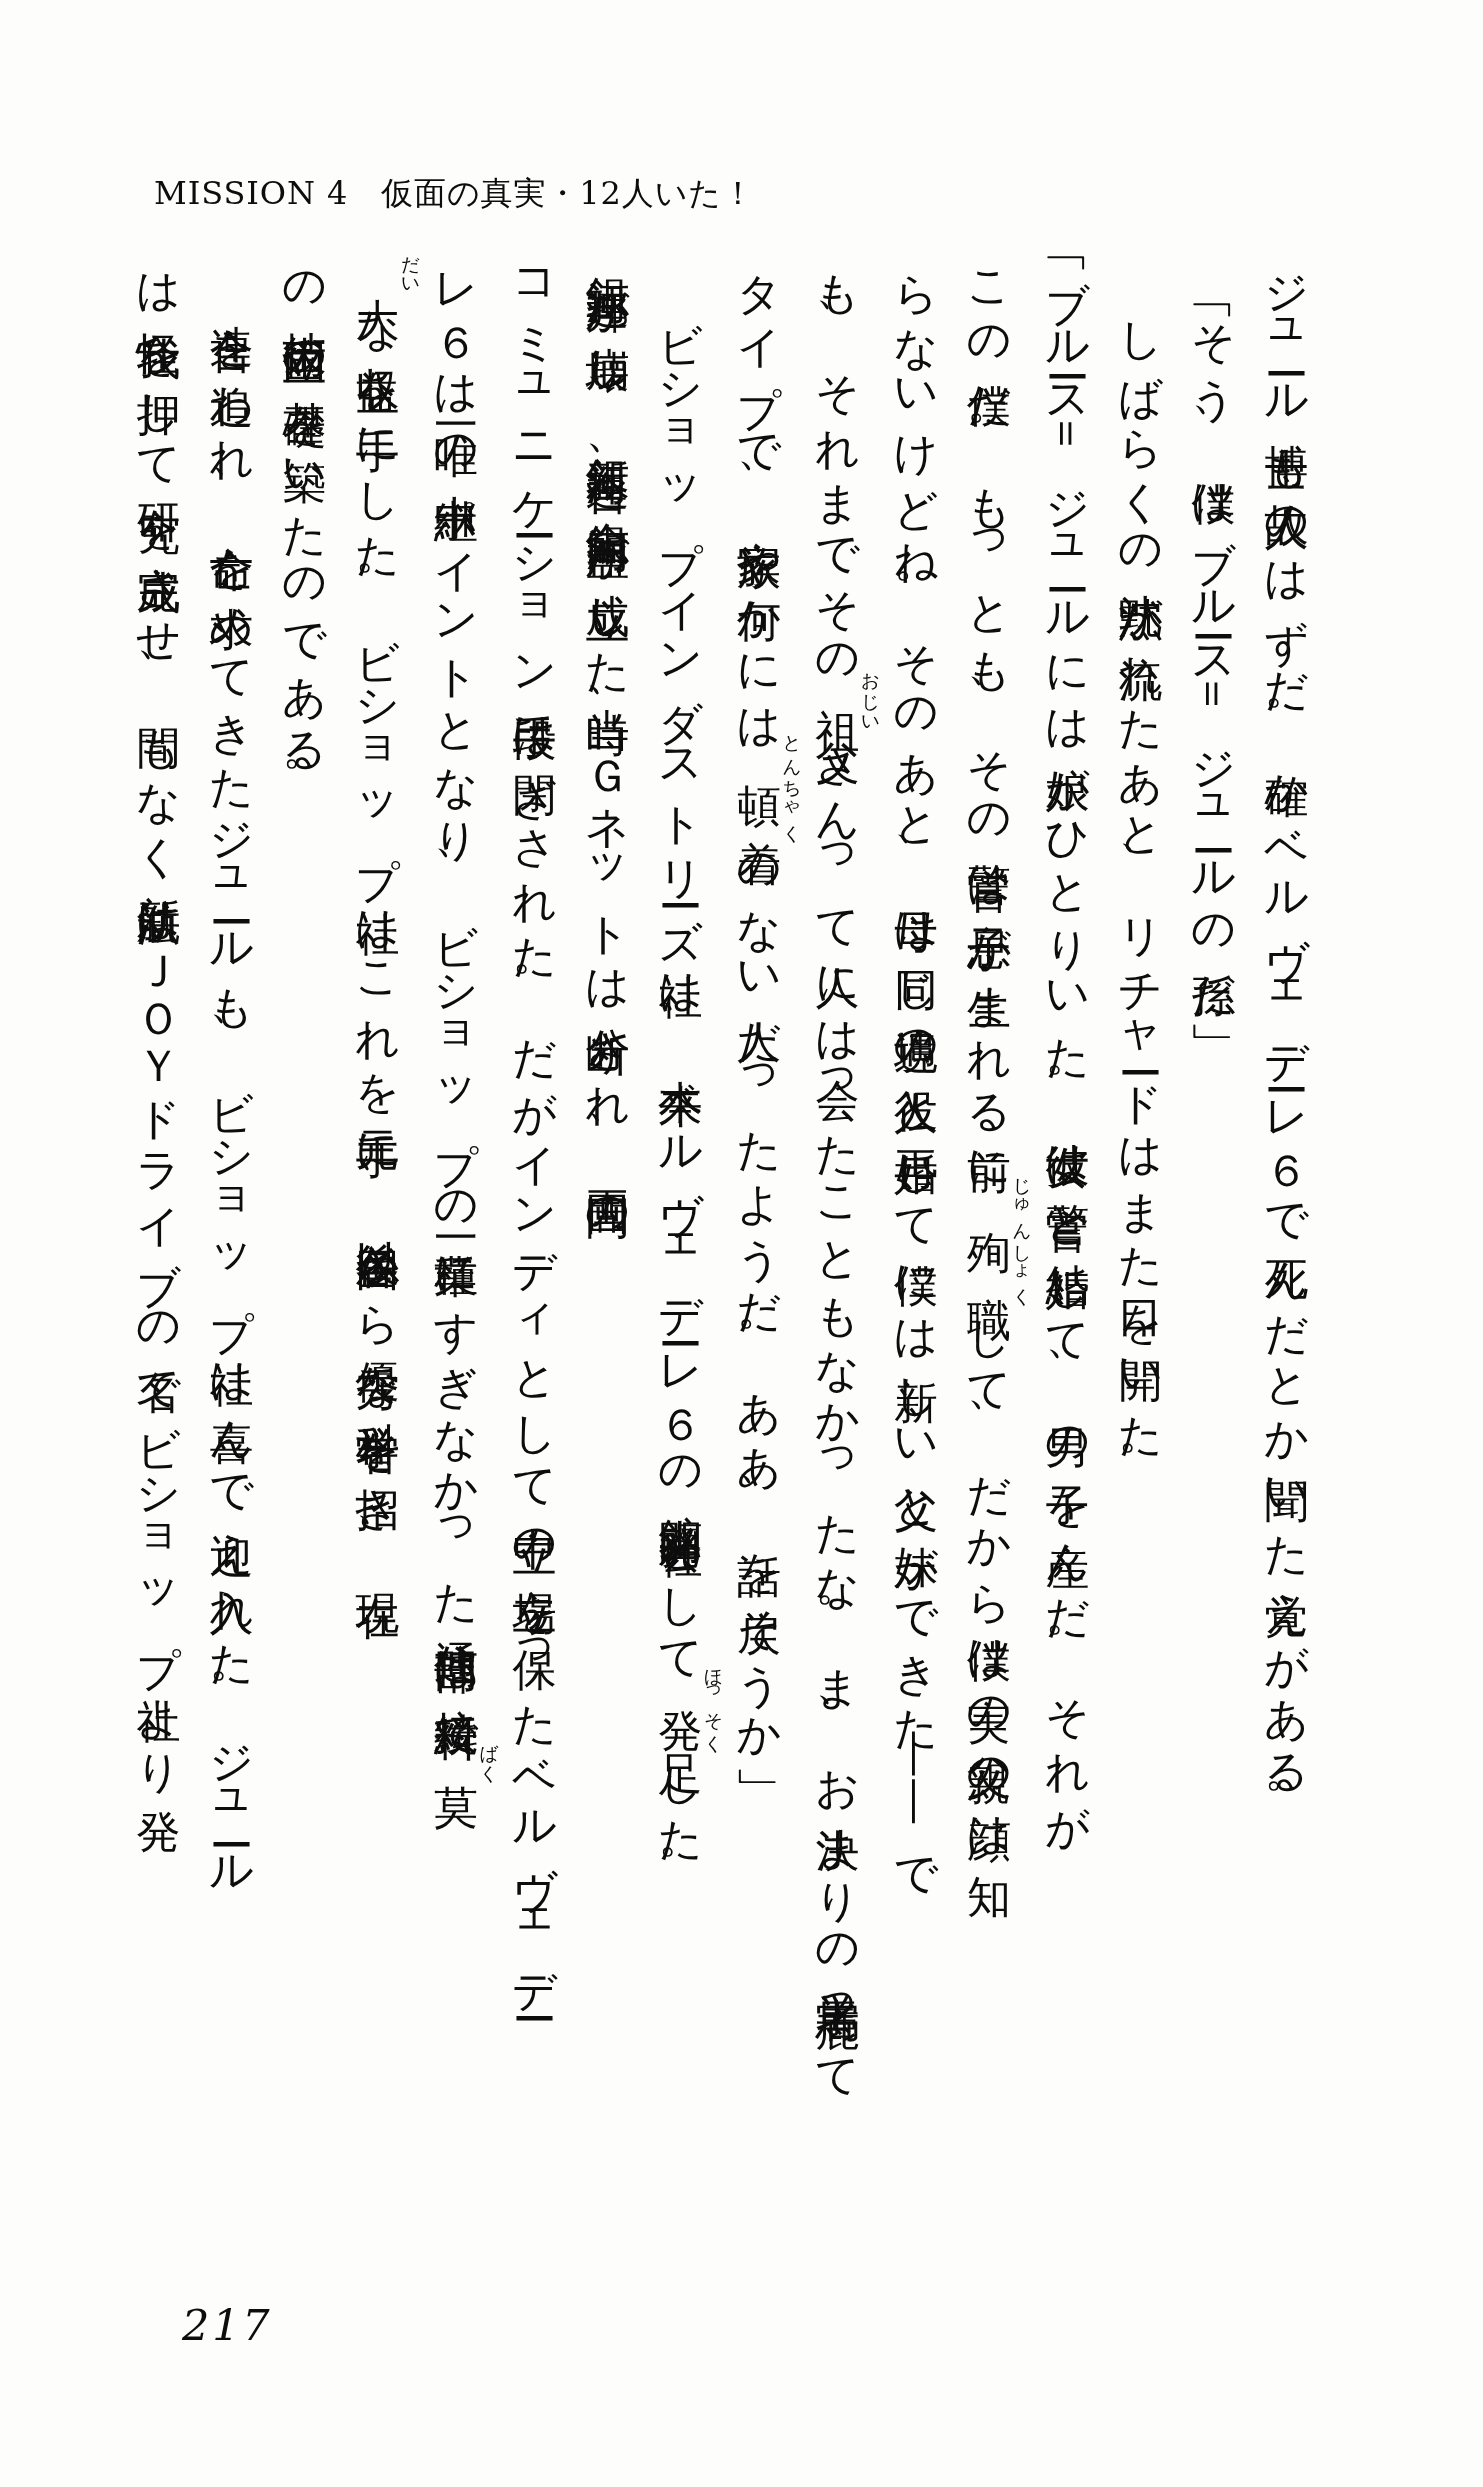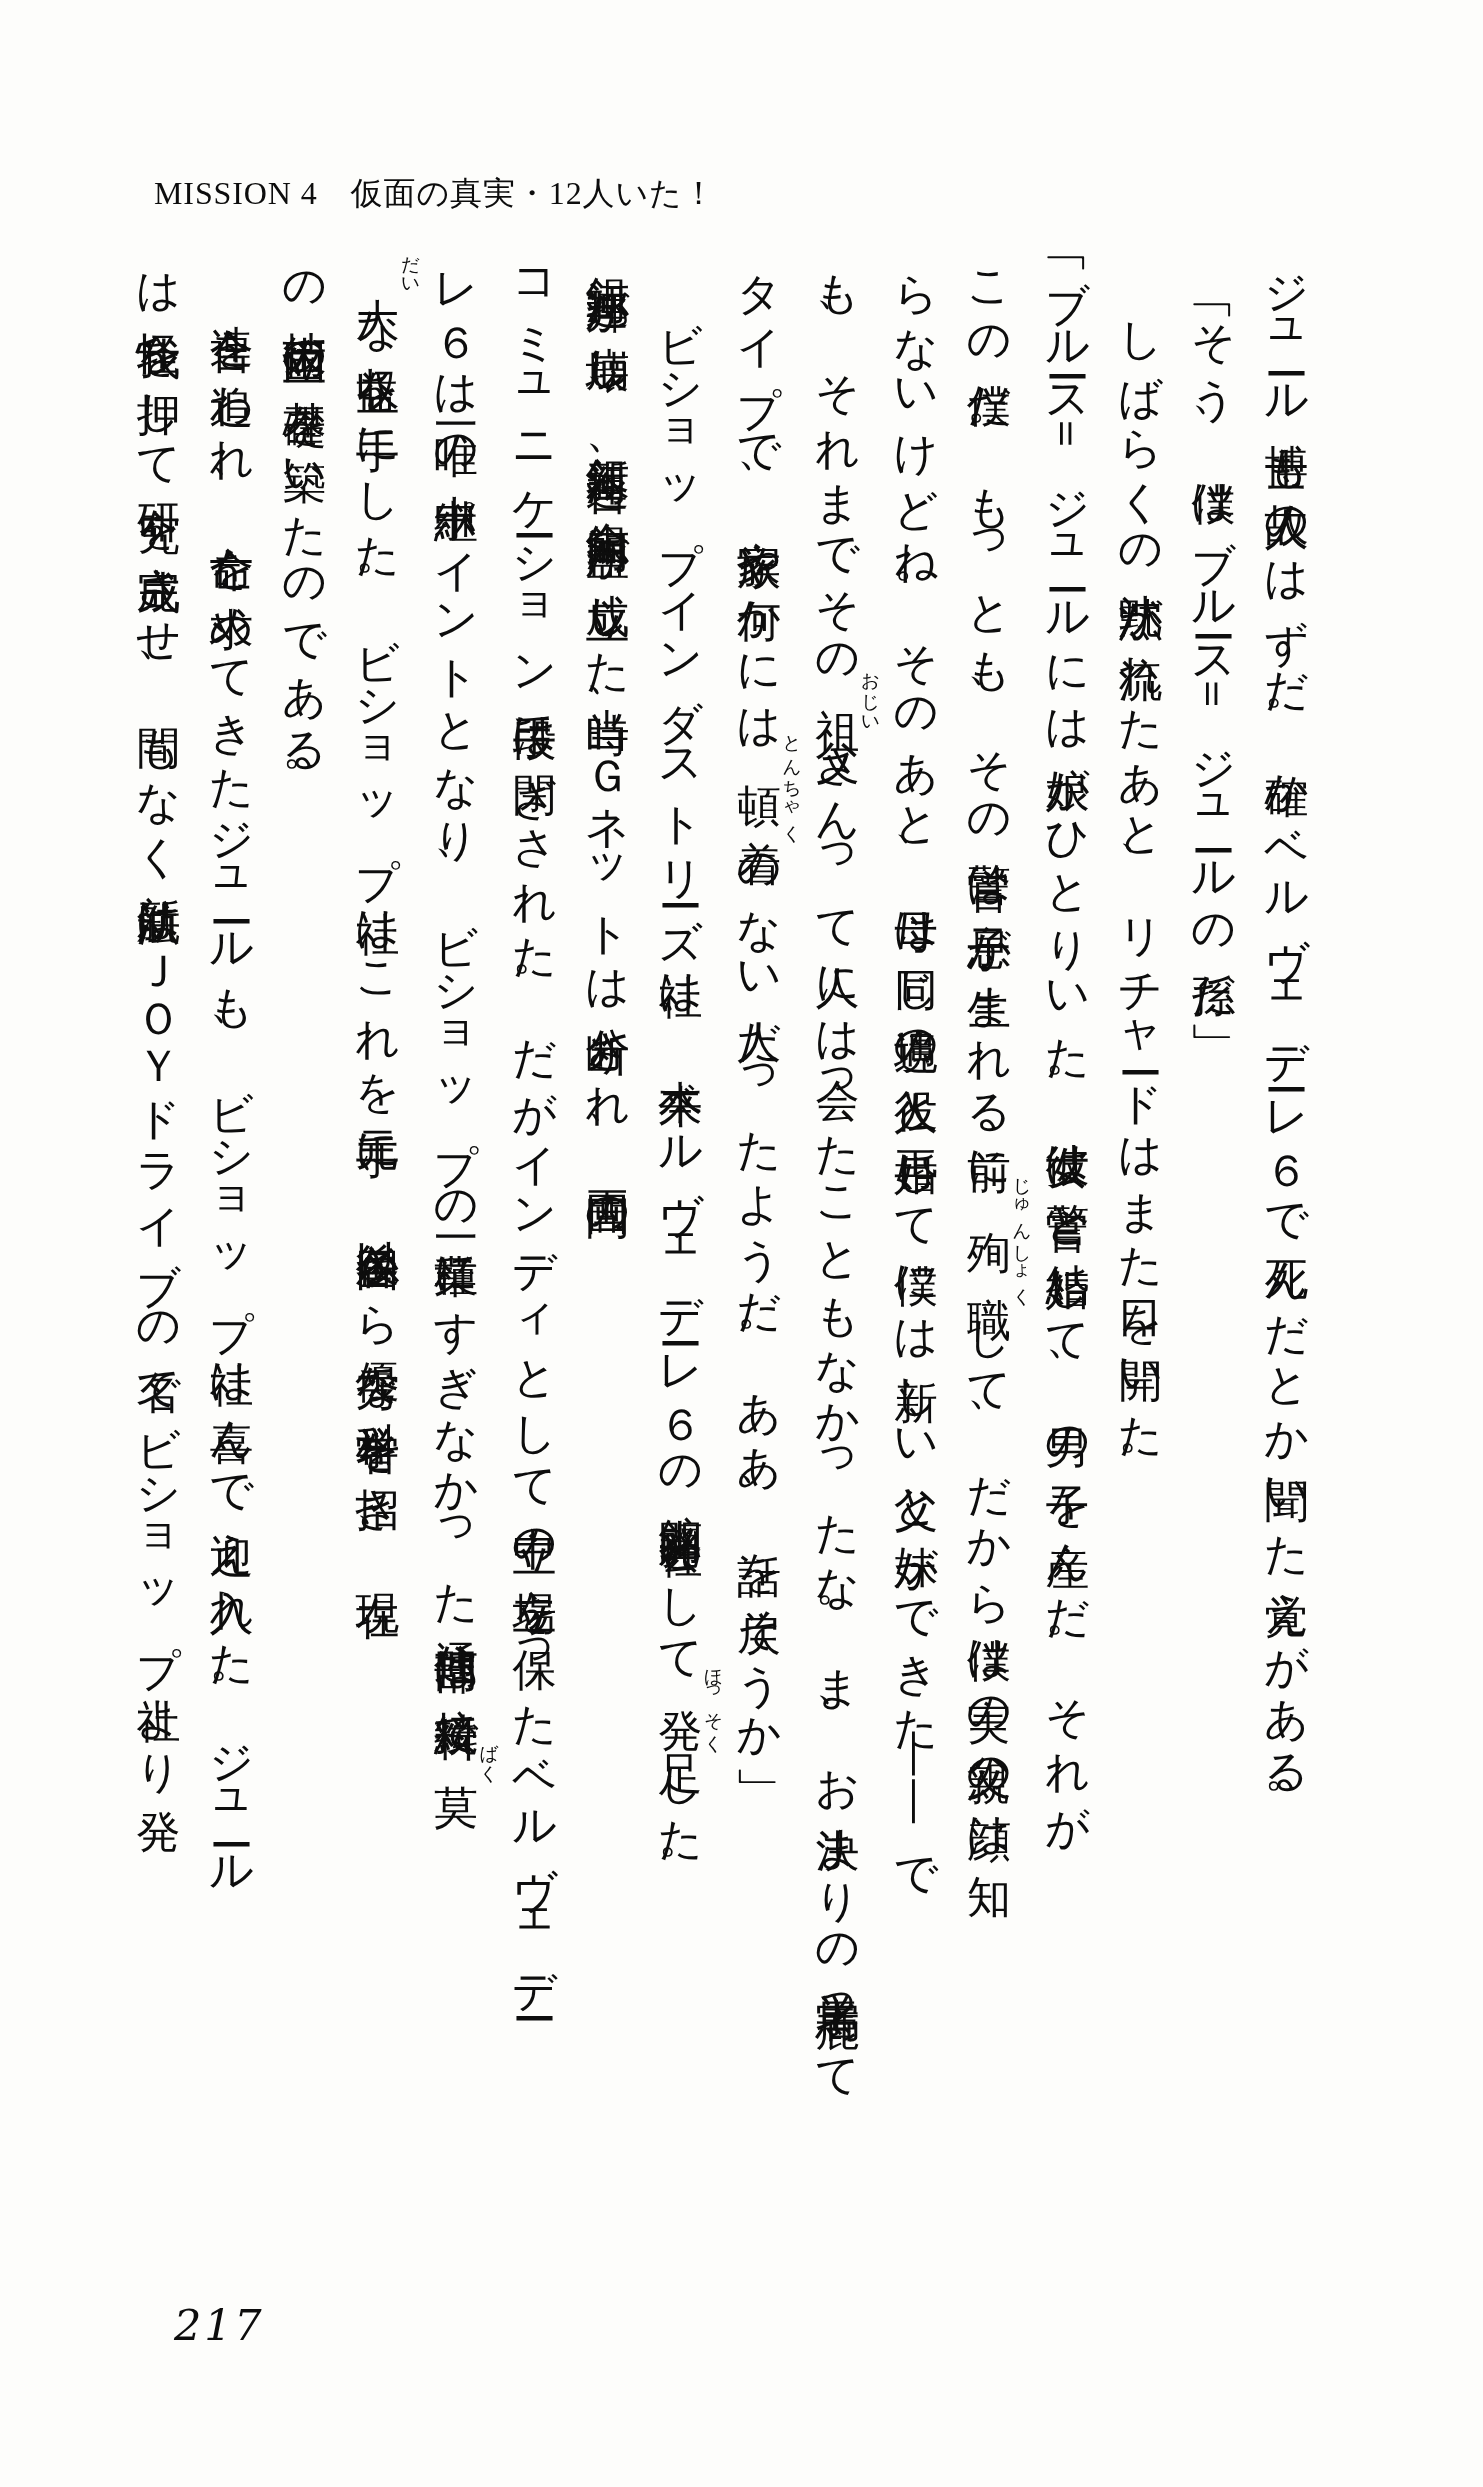--- a/index.html
+++ b/index.html
@@ -10,21 +10,20 @@
     font-family:"DejaVu Serif","Liberation Serif",serif;
     position:relative;
     overflow:hidden;
   }
   .running-header{
     position:absolute;
     left:154px;top:172px;
     font-size:32px;
     letter-spacing:0.9px;
     white-space:nowrap;
-    font-family:Liberation Serif, serif;
   }
   .body-text{
     position:absolute;
     top:243px;
     right:160px;
     height:2012px;
     writing-mode:vertical-rl;
     text-orientation:mixed;
     font-size:44px;
     letter-spacing:3.7px;
@@ -40,21 +39,21 @@
   }
   ruby{
     ruby-position:over;
   }
   rt{
     font-size:18.5px;
     letter-spacing:0.9px;
   }
   .page-number{
     position:absolute;
-    left:174px;top:2300px;
+    left:182px;top:2300px;
     font-size:43px;
     font-style:italic;
     letter-spacing:2.8px;
   }
 </style>
 </head>
 <body>
 
 <div>
   <div class="running-header">MISSION 4　仮面の真実・12人いた！</div>

